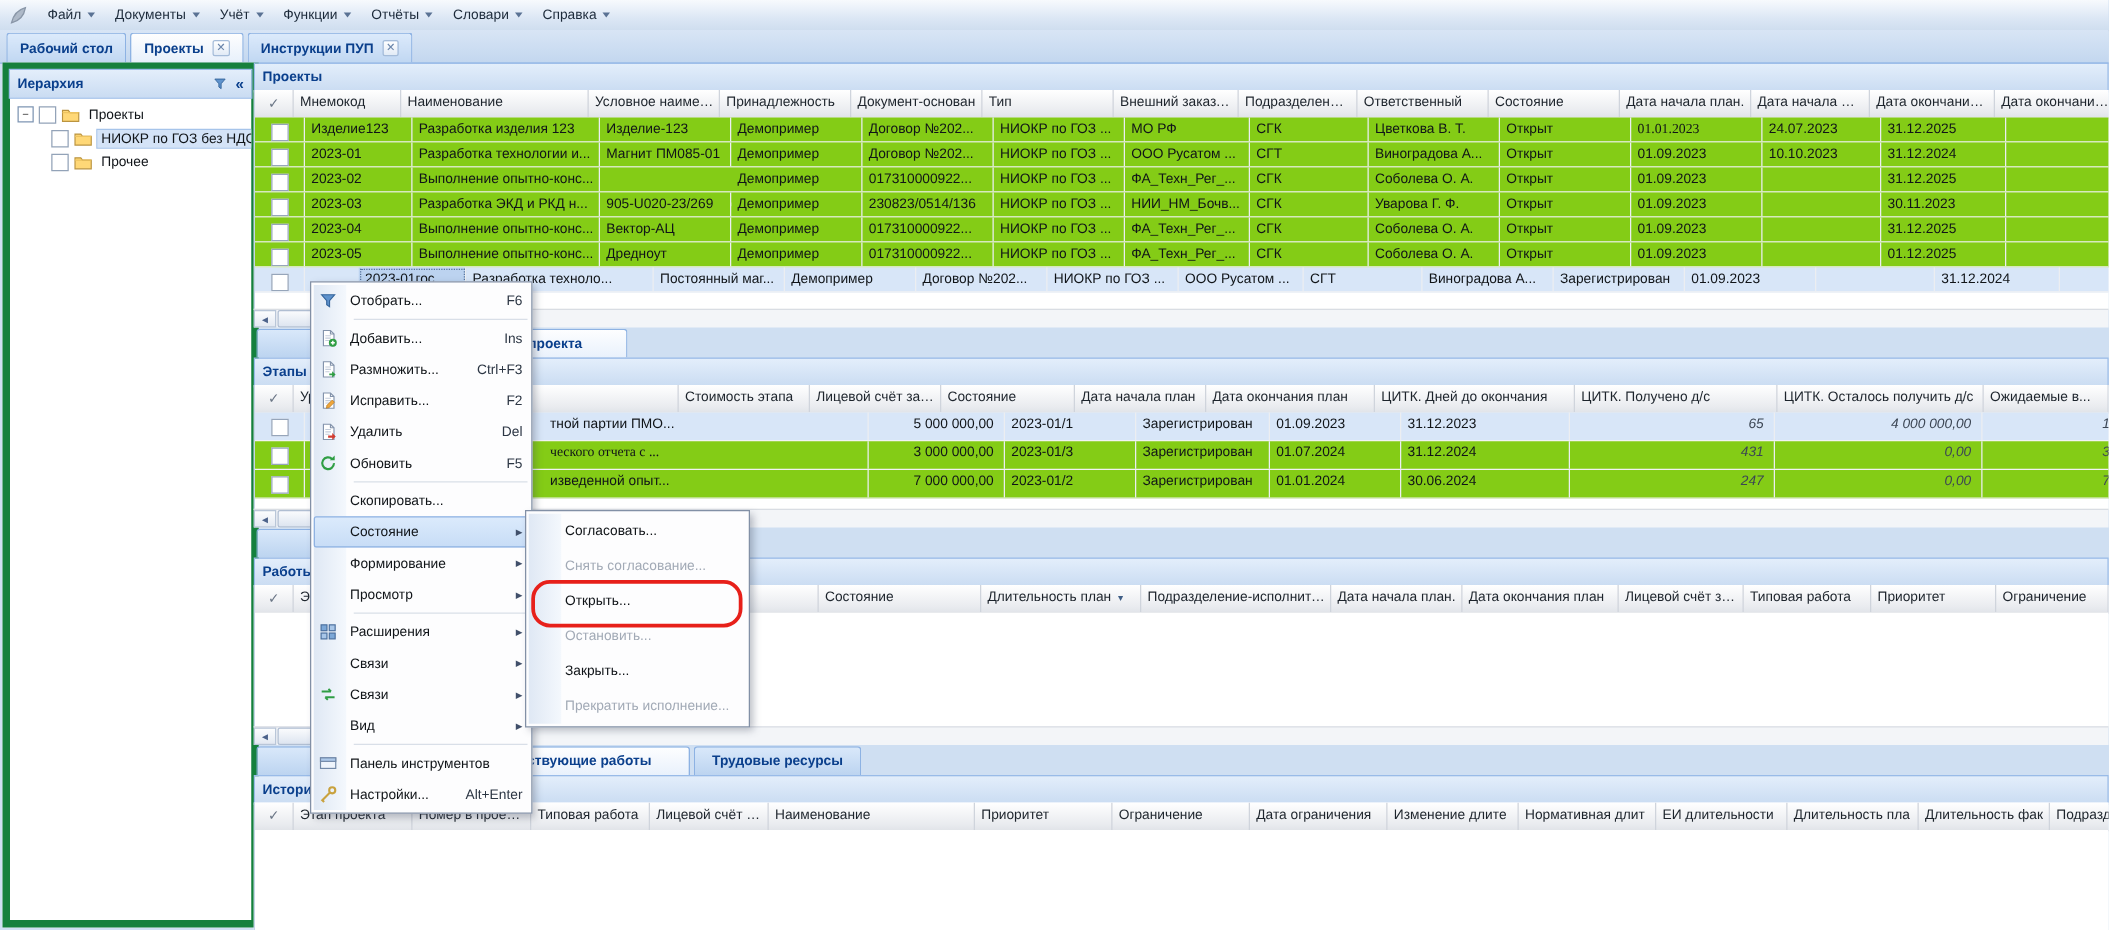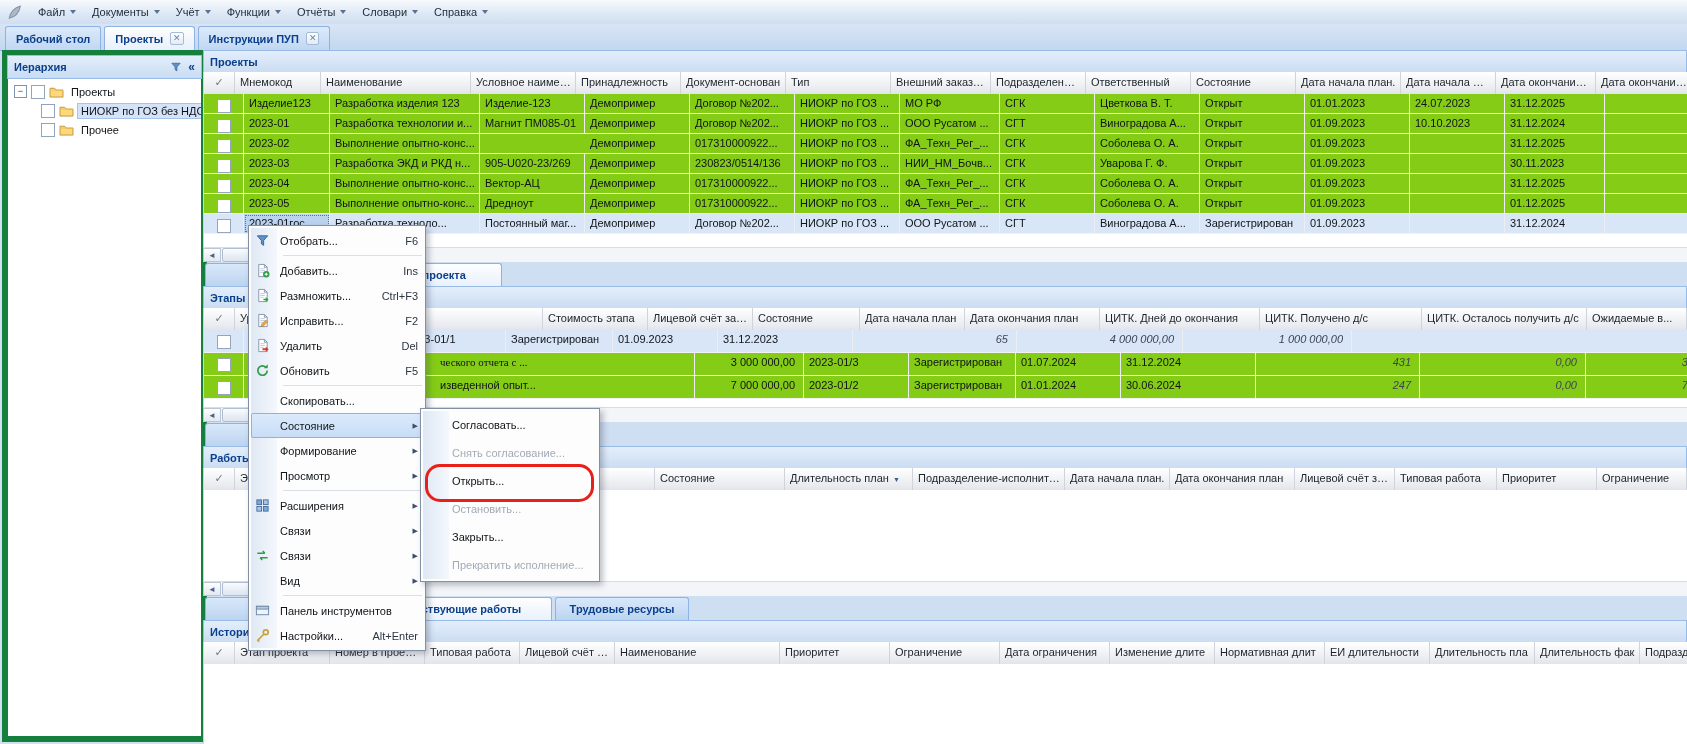--- a/index.html
+++ b/index.html
@@ -66,21 +66,21 @@
   .gh.chk{text-align:center;color:#6b7686;padding-left:0;padding-right:0;}
   .gh .sort{font-size:7px;color:#3f5e86;margin-left:4px;}
   .gbody{position:absolute;top:22px;left:0;right:0;bottom:0;background:#fff;}
   .grow{display:flex;border-bottom:1px solid #f1f2f4;background:#84cc16;}
   .grow.sel{background:#d8e6f8;}
   .sec-projects .grow{height:19px;}
   .sec-stages .grow{height:22px;}
   .gc{flex:0 0 auto;padding:3px 4px 0 5px;border-right:1px solid #eceef1;white-space:nowrap;overflow:hidden;}
   .gc.right{text-align:right;padding-right:8px;}
   .gc.ital{font-style:italic;color:#3c4654;}
-  .gc.focus{background:#bcd3f0;outline:1px dotted #56749c;outline-offset:-2px;}
+  .gc.focus{background:#bcd3f0;outline:1px dotted #56749c;outline-offset:-2px;margin-left:43px;}
   .cb{display:block;width:12px;height:12px;border:1px solid #96a5ba;background:#fff;margin:2px auto 0;}
 
   
   .hscroll{position:absolute;left:0;right:0;bottom:0;height:14px;background:#f3f5f8;border-top:1px solid #d9dde3;display:flex;align-items:stretch;}
   .hs-btn{flex:0 0 16px;display:flex;align-items:center;justify-content:center;font-size:8px;color:#4c628a;background:linear-gradient(#fcfdfe,#e3e9f2);border:1px solid #b9c6d8;}
   .hs-thumb{flex:0 0 170px;margin:0 1px;background:linear-gradient(#fafbfd,#dde5f0);border:1px solid #b0bed2;border-radius:2px;}
 
   
   .menu{position:absolute;background:#fdfdfe;border:1px solid #8290a6;box-shadow:3px 3px 6px rgba(60,70,90,.35);padding:2px;z-index:40;}
   #context-menu{left:248px;top:225px;width:172px;}
@@ -234,21 +234,21 @@
               <div class="gc" style="width: 76px;"><span>Изделие123</span></div>
               <div class="gc" style="width: 140px;"><span>Разработка изделия 123</span></div>
               <div class="gc" style="width: 95px;"><span>Изделие-123</span></div>
               <div class="gc" style="width: 95px;"><span>Демопример</span></div>
               <div class="gc" style="width: 95px;"><span>Договор №202...</span></div>
               <div class="gc" style="width: 95px;"><span>НИОКР по ГОЗ ...</span></div>
               <div class="gc" style="width: 90px;"><span>МО РФ</span></div>
               <div class="gc" style="width: 85px;"><span>СГК</span></div>
               <div class="gc" style="width: 95px;"><span>Цветкова В. Т.</span></div>
               <div class="gc" style="width: 95px;"><span>Открыт</span></div>
-              <div class="gc" style="width: 95px;"><span>01.01.2023</span></div>
+              <div class="gc" style="width: 95px; font-family: Liberation Serif, serif;"><span>01.01.2023</span></div>
               <div class="gc" style="width: 85px;"><span>24.07.2023</span></div>
               <div class="gc" style="width: 90px;"><span>31.12.2025</span></div>
               <div class="gc" style="width: 90px;"><span></span></div>
             </div>
             <div class="grow">
               <div class="gc" style="width: 30px;">
                 <span class="cb"></span>
               </div>
               <div class="gc" style="width: 76px;"><span>2023-01</span></div>
               <div class="gc" style="width: 140px;"><span>Разработка технологии и...</span></div>
@@ -394,20 +394,21 @@
             <div class="gh" style="width: 152px;"><span>ЦИТК. Получено д/с</span></div>
             <div class="gh" style="width: 155px;"><span>ЦИТК. Осталось получить д/с</span></div>
             <div class="gh" style="width: 90px;"><span>Ожидаемые в...</span></div>
           </div>
           <div class="gbody">
             <div class="grow sel">
               <div class="gc" style="width: 30px;">
                 <span class="cb"></span>
               </div>
               <div class="gc" style="width: 38px;"><span>1</span></div>
+              <div class="gc" style="width: 250px; padding-left: 148px;"><span>тной партии ПМО...</span></div>
               <div class="gc right" style="width: 95px;"><span>5 000 000,00</span></div>
               <div class="gc" style="width: 95px;"><span>2023-01/1</span></div>
               <div class="gc" style="width: 97px;"><span>Зарегистрирован</span></div>
               <div class="gc" style="width: 95px;"><span>01.09.2023</span></div>
               <div class="gc" style="width: 125px;"><span>31.12.2023</span></div>
               <div class="gc right ital" style="width: 150px;"><span>65</span></div>
               <div class="gc right ital" style="width: 152px;"><span>4 000 000,00</span></div>
               <div class="gc right ital" style="width: 155px;"><span>1 000 000,00</span></div>
             </div>
             <div class="grow">

